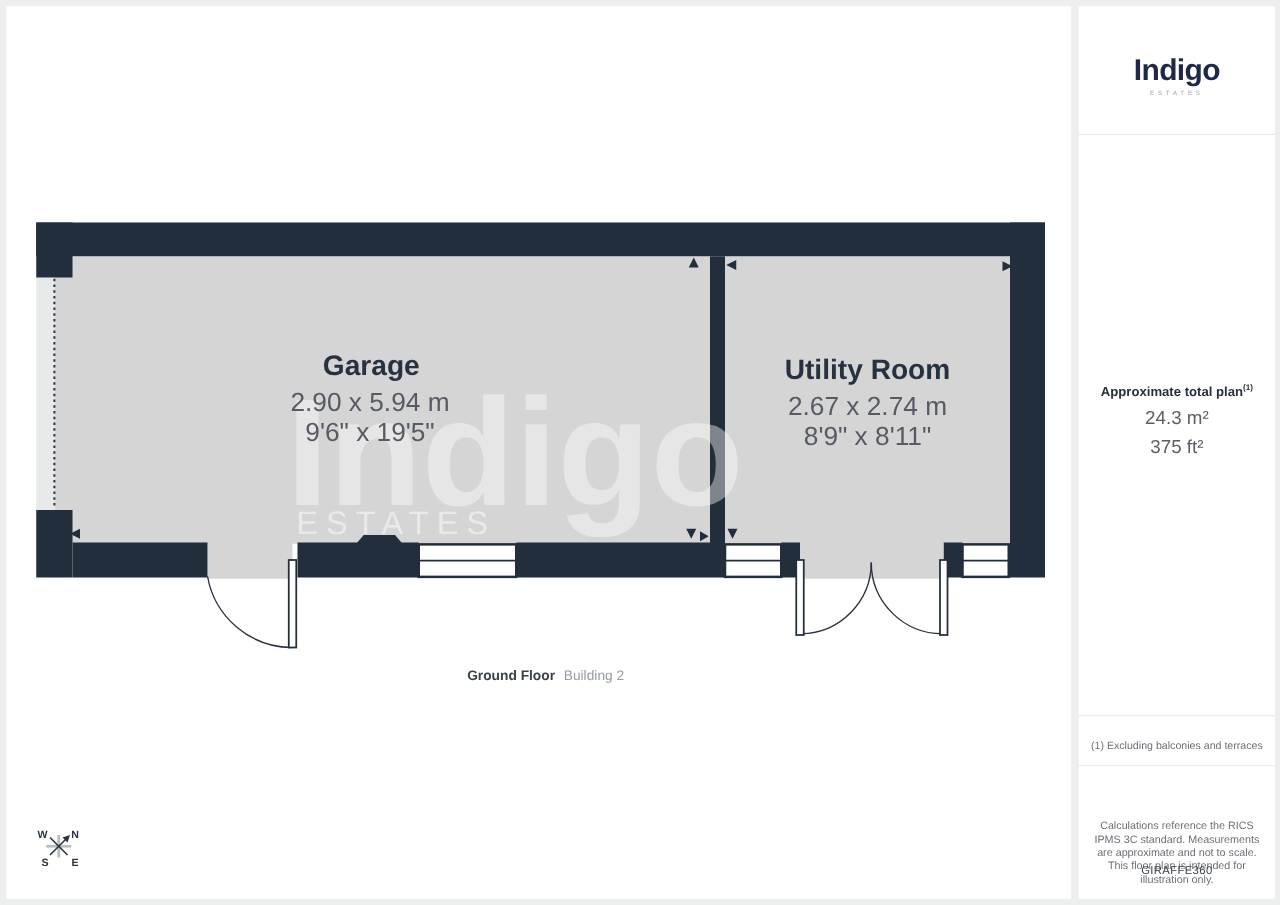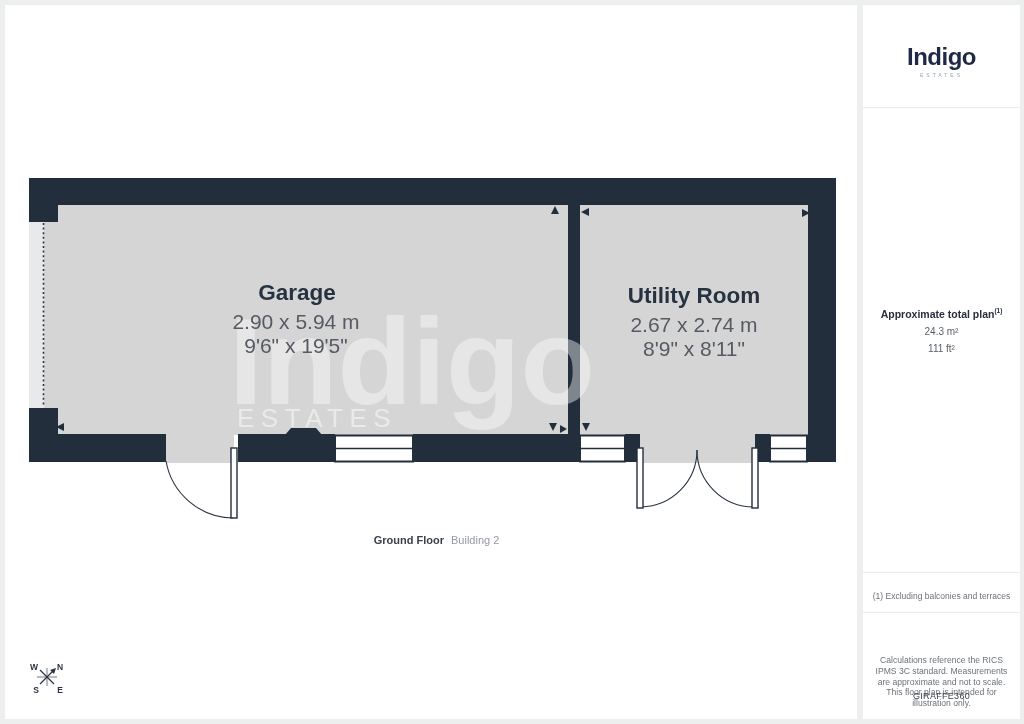--- a/index.html
+++ b/index.html
@@ -18,21 +18,21 @@
   
   .side-block { position:absolute; left:0; width:100%; text-align:center; }
   .logo-block { top:38px; }
   .logo-name { font-size:24px; font-weight:bold; color:#1d2946; letter-spacing:-0.5px; }
   .logo-sub { margin-top:1px; font-size:5px; letter-spacing:3px; color:#9aa2b4; }
   .divider { position:absolute; left:0; width:100%; height:1px; background:#e9eaeb; }
   .div1 { top:102px; } .div2 { top:567px; } .div3 { top:607px; }
   .area-block { top:302px; }
   .area-title { font-size:10.5px; font-weight:bold; color:#272f3d; }
   .area-title sup { font-size:6.5px; }
-  .area-val { margin-top:6px; font-size:10px; color:#5a6067; }
+  .area-val { margin-top:6px; font-size:15px; color:#5a6067; }
   .footnote-block { top:586px; font-size:8.5px; color:#6c7178; white-space:nowrap; }
   .disclaimer-block { top:650px; font-size:8.6px; line-height:10.8px; color:#6c7178; padding:0 11px; }
   .provider-block { top:686px; font-size:9px; color:#3a4048; letter-spacing:0.3px; }
   .provider-suffix { font-weight:normal; }
 
   text { font-family:"Liberation Sans", sans-serif; }
   .room-name { font-size:22.5px; font-weight:bold; fill:#273240; }
   .room-dim  { font-size:21px; fill:#565b63; }
   .wm-name { font-size:122px; font-weight:bold; fill:rgba(255,255,255,0.42); }
   .wm-sub  { font-size:26px; fill:rgba(255,255,255,0.5); }
@@ -143,21 +143,21 @@
   <div class="side-block logo-block">
     <div class="logo-name">Indigo</div>
     <div class="logo-sub">ESTATES</div>
   </div>
 
   <div class="divider div1"></div>
 
   <div class="side-block area-block">
     <div class="area-title"><span>Approximate total plan</span><sup>(1)</sup></div>
     <div class="area-val">24.3 m²</div>
-    <div class="area-val">111 ft²</div>
+    <div class="area-val">375 ft²</div>
   </div>
 
   <div class="divider div2"></div>
 
   <div class="side-block footnote-block">(1) Excluding balconies and terraces</div>
 
   <div class="divider div3"></div>
 
   <div class="side-block disclaimer-block">Calculations reference the RICS IPMS 3C standard. Measurements are approximate and not to scale. This floor plan is intended for illustration only.</div>
 

